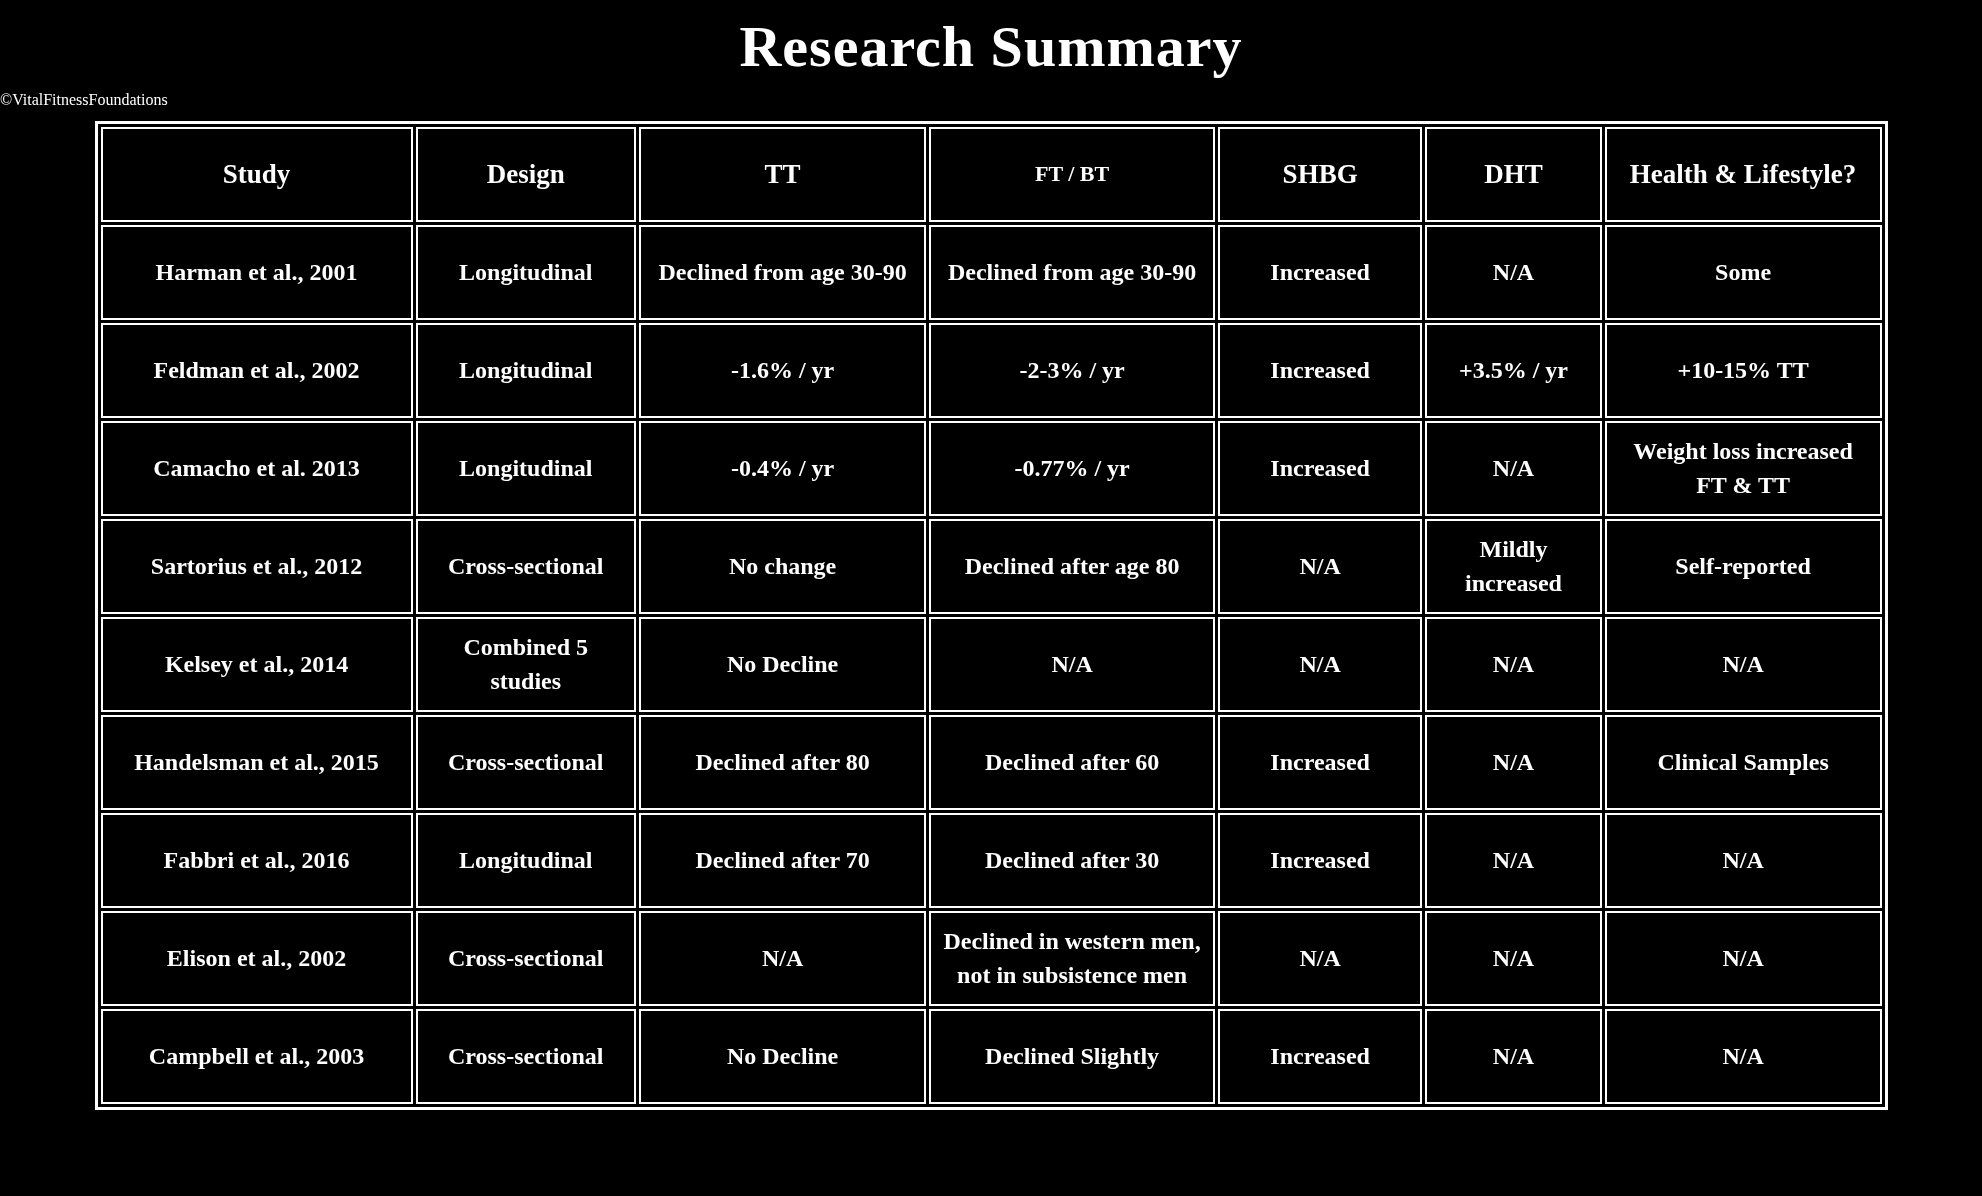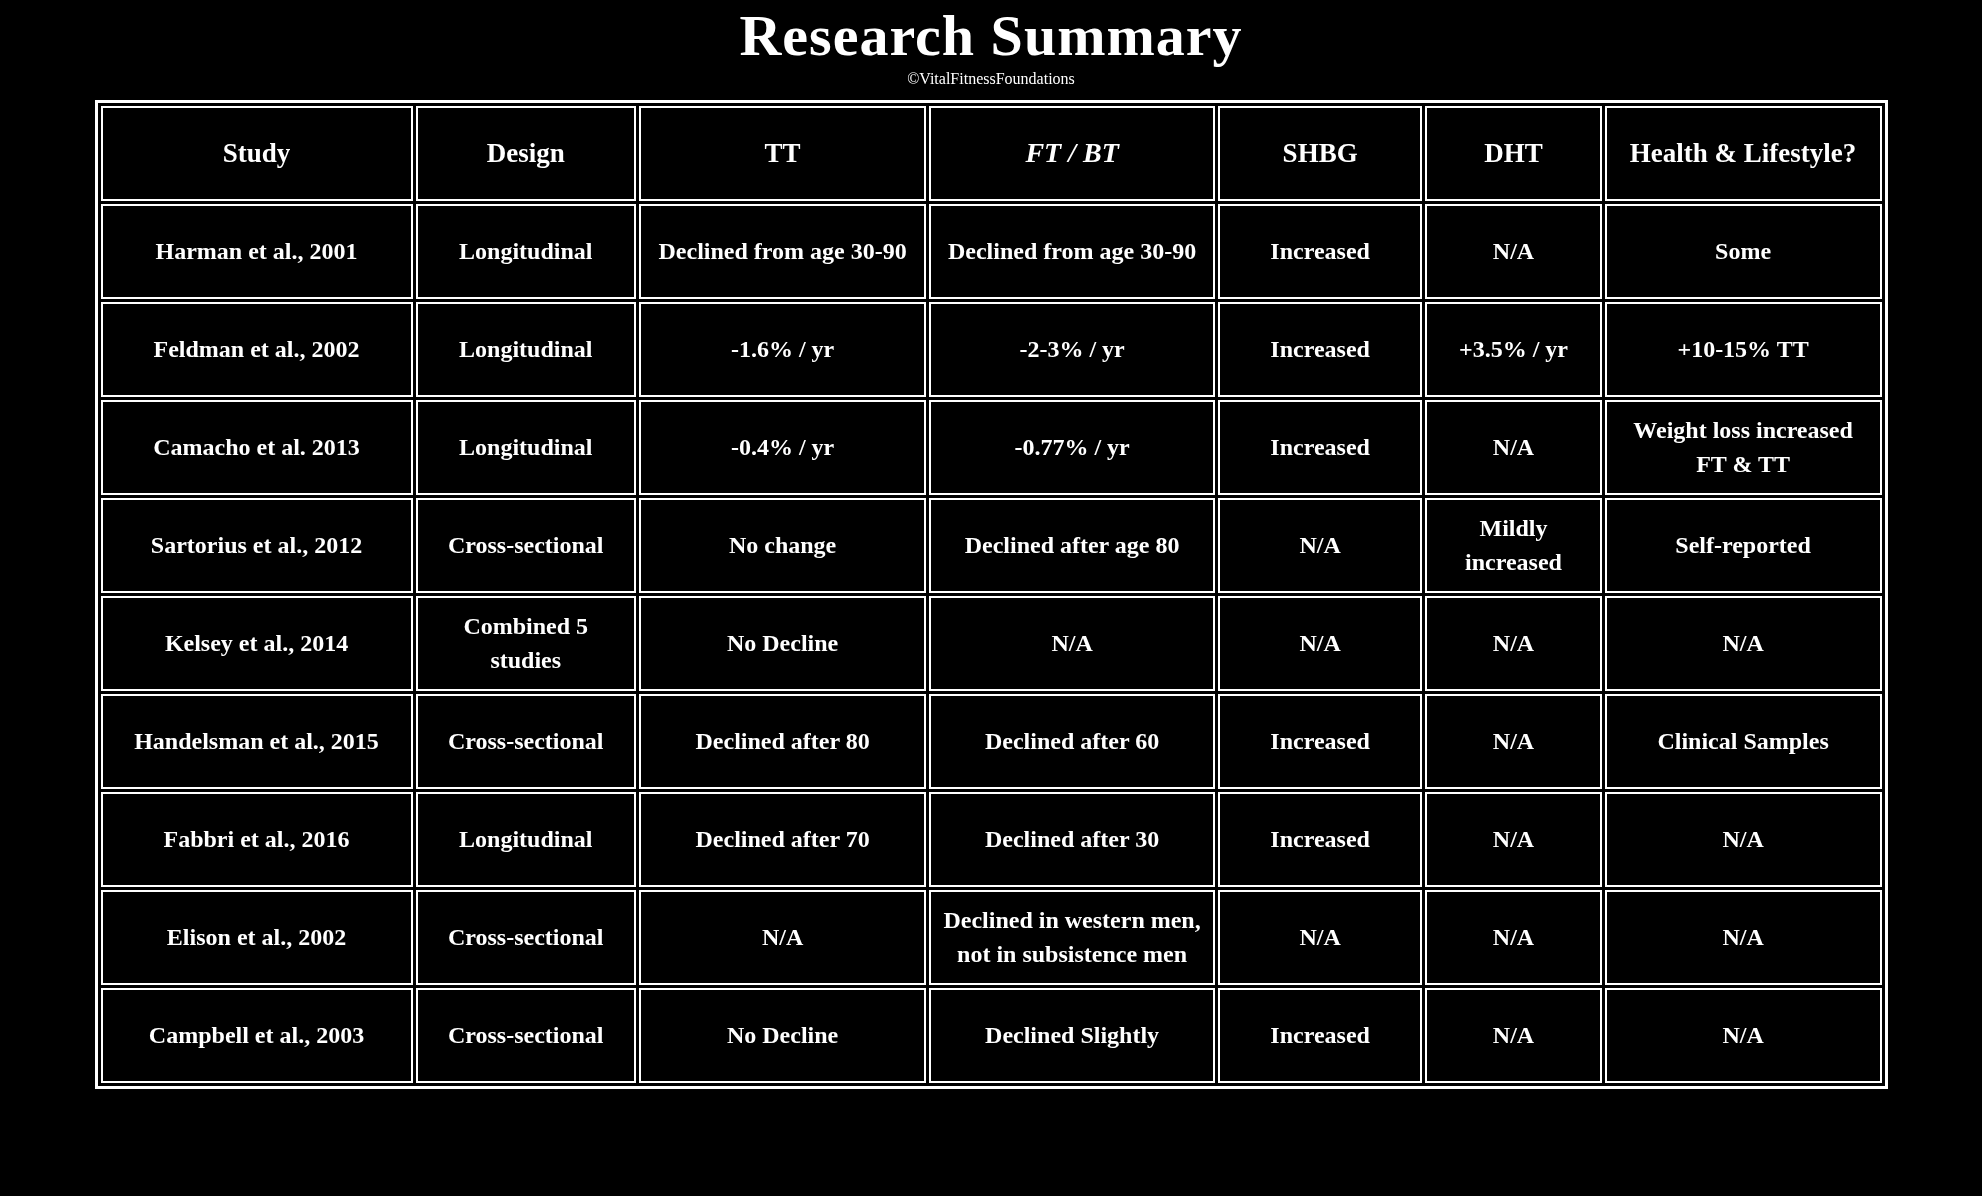--- a/index.html
+++ b/index.html
@@ -11,29 +11,28 @@
     height: 1196px;
     background: #000000;
     color: #ffffff;
     font-family: "Liberation Serif", "DejaVu Serif", serif;
     overflow: hidden;
   }
   .page-title {
     text-align: center;
     font-size: 58px;
     font-weight: bold;
-    margin: 4px 0 0 0;
+    margin: 15px 0 0 0;
     line-height: 1.1;
     letter-spacing: 1px;
   }
   .copyright {
-    text-align: center;
     font-size: 16px;
     font-weight: normal;
-    margin: 2px 0 12px 0;
+    margin: 12px 0 12px 0;
   }
   table.summary {
     border-collapse: separate;
     border-spacing: 3px;
     width: 1793px;
     margin: 0 auto;
     border: 3px solid #ffffff;
     table-layout: fixed;
     background: #000000;
   }
@@ -48,22 +47,21 @@
     font-size: 24px;
     height: 87px;
     padding: 2px 10px;
     line-height: 1.45;
     overflow: hidden;
   }
   table.summary th {
     font-size: 27px;
   }
   table.summary th.small-header {
-    font-size: 28px;
-    font-style: italic;
+    font-size: 22px;
   }
   col.c-study  { width: 17.7%; }
   col.c-design { width: 12.5%; }
   col.c-tt     { width: 16.3%; }
   col.c-ftbt   { width: 16.2%; }
   col.c-shbg   { width: 11.6%; }
   col.c-dht    { width: 10.0%; }
   col.c-health { width: 15.7%; }
 </style>
 </head>

